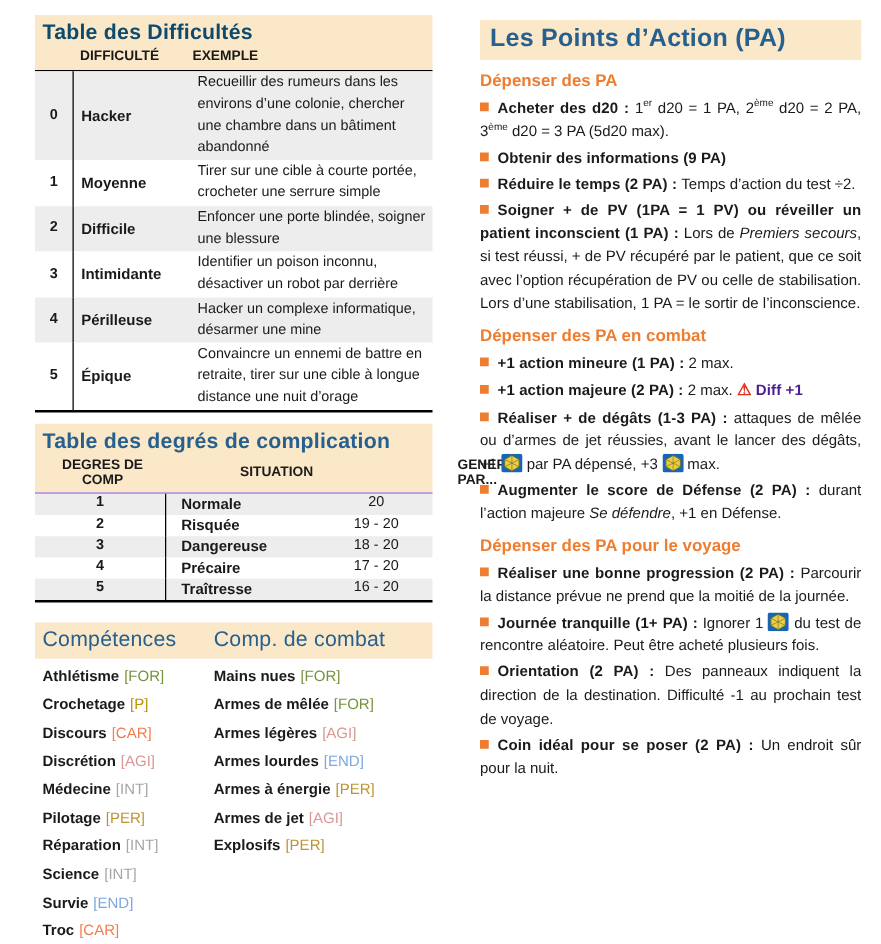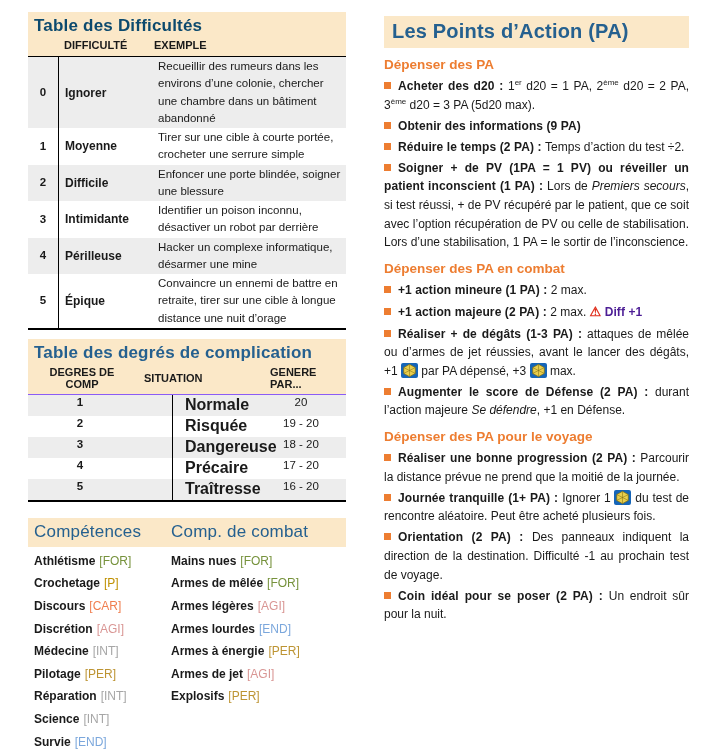--- a/index.html
+++ b/index.html
@@ -21,29 +21,29 @@
   .dt-row{display:grid;grid-template-columns:30px 96px 1fr;font-size:11.5px;line-height:1.5;}
   .dt-row.alt{background:#EDEDED;}
   .dt-num{display:flex;align-items:center;justify-content:center;font-weight:bold;}
   .dt-name{border-left:1px solid #000;display:flex;align-items:center;font-weight:bold;padding-left:6px;font-size:12px;}
   .dt-ex{padding:1px 2px 1px 4px;}
 
   
   .ct{margin-top:9px;}
   .ct-head{background:#FBE8C8;border-bottom:1px solid #8b5cf6;padding:3px 4px 0 4px;}
   .ct-title{color:#25608F;font-weight:bold;font-size:17px;padding:1px 0 3px 2px;letter-spacing:.2px;}
-  .ct-headrow{display:grid;grid-template-columns:100px 138px 1fr;font-size:11px;font-weight:bold;padding-bottom:4px;align-items:center;}
+  .ct-headrow{display:grid;grid-template-columns:100px 138px 1fr;font-size:11px;font-weight:bold;padding-bottom:4px;align-items:center;gap:48px;}
   .ct-headrow .c1{text-align:center;}
   .ct-headrow .c1 span{display:inline-block;max-width:72px;}
   .ct-headrow .c2{padding-left:12px;}
   .ct-body{border-bottom:2px solid #000;}
   .ct-row{display:grid;grid-template-columns:104px 138px 1fr;font-size:11.5px;}
   .ct-row.alt{background:#EDEDED;}
   .ct-deg{text-align:center;font-weight:bold;padding:1.5px 0;}
-  .ct-sit{border-left:1px solid #000;font-weight:bold;padding:1.5px 0 1.5px 12px;font-size:16px;margin-left:40px;}
+  .ct-sit{border-left:1px solid #000;font-weight:bold;padding:1.5px 0 1.5px 12px;font-size:12px;}
   .ct-gen{text-align:center;padding:1.5px 14px 1.5px 0;}
 
   
   .sk{margin-top:16px;}
   .sk-head{display:grid;grid-template-columns:137px 1fr;background:#FBE8C8;padding:4px 4px 5px 6px;}
   .sk-head .t{color:#25608F;font-weight:normal;font-size:17px;letter-spacing:.2px;}
   .sk-body{display:grid;grid-template-columns:137px 1fr;padding:7px 0 0 6px;}
   .skill{height:22.6px;font-size:12px;white-space:nowrap;}
   .sname{font-weight:bold;}
   .stag{margin-left:4px;}
@@ -72,21 +72,21 @@
         <div class="dt-title">Table des Difficultés</div>
         <div class="dt-headrow">
           <div></div>
           <div class="h2">DIFFICULTÉ</div>
           <div>EXEMPLE</div>
         </div>
       </div>
       <div class="dt-body">
           <div class="dt-row alt">
             <div class="dt-num">0</div>
-            <div class="dt-name">Ignorer</div>
+            <div class="dt-name">Hacker</div>
             <div class="dt-ex">Recueillir des rumeurs dans les environs d’une colonie, chercher une chambre dans un bâtiment abandonné</div>
           </div>
           <div class="dt-row">
             <div class="dt-num">1</div>
             <div class="dt-name">Moyenne</div>
             <div class="dt-ex">Tirer sur une cible à courte portée, crocheter une serrure simple</div>
           </div>
           <div class="dt-row alt">
             <div class="dt-num">2</div>
             <div class="dt-name">Difficile</div>

